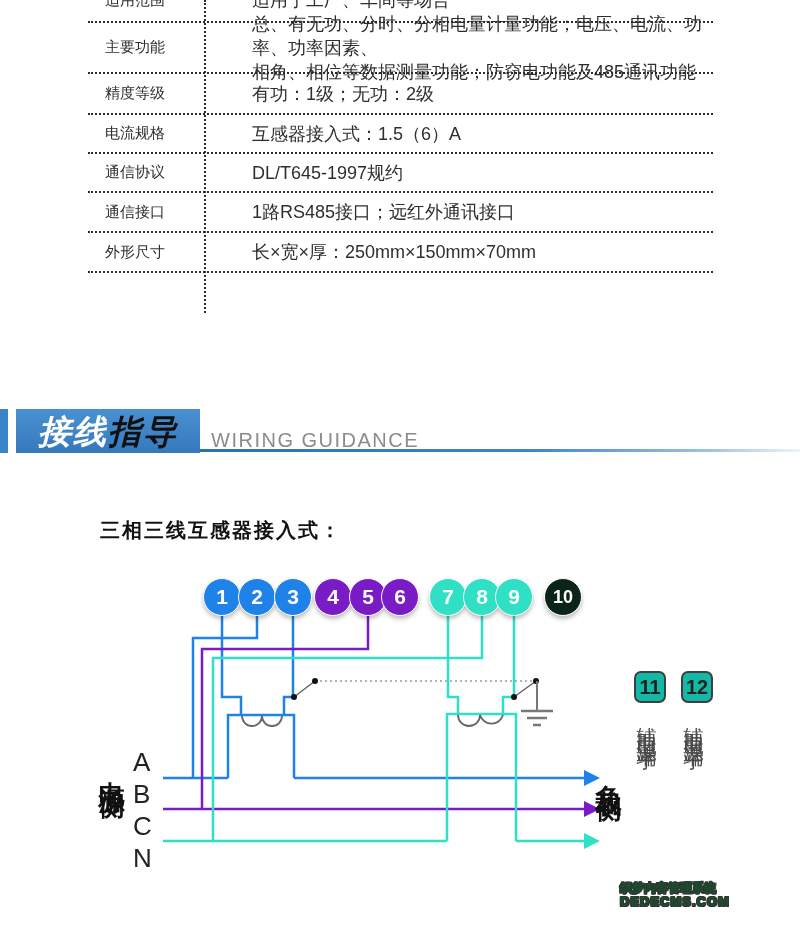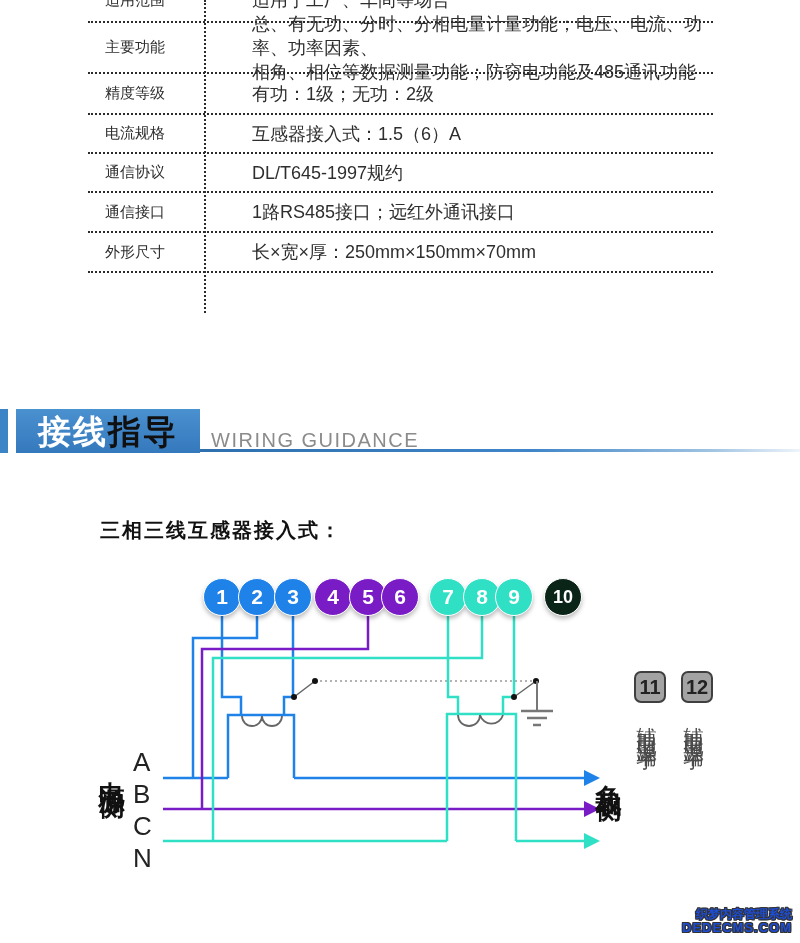--- a/index.html
+++ b/index.html
@@ -19,21 +19,21 @@
   .h23{height:23px;} .h51{height:51px;} .h41{height:41px;} .h40{height:40px;} .h39{height:39px;}
   .clipped{overflow:hidden;align-items:flex-start;}
   .clipped .t-label,.clipped .t-value{line-height:40px;margin-top:-20px;white-space:nowrap;}
   #table-divider{left:204px;top:0;height:313px;width:0;border-left:2px dotted #2b2b2b;}
 
   
   #hdr-strip{left:0;top:409px;width:8px;height:44px;background:#3b84c6;}
   #hdr-block{left:16px;top:409px;width:184px;height:44px;
     background:linear-gradient(180deg,#4a91d0 0%,#3579bd 100%);
     display:flex;align-items:center;justify-content:center;
-    font-size:33px;font-weight:bold;letter-spacing:2px;line-height:1;}
+    font-size:33px;font-weight:bold;letter-spacing:2px;line-height:1;font-style:italic;}
   #hdr-block .zh1{color:#ffffff;}
   #hdr-block .zh2{color:#101010;}
   #hdr-en{left:211px;top:429px;font-size:20px;color:#8b8b8b;letter-spacing:1.5px;}
   #hdr-line{left:200px;top:449px;width:600px;height:3px;
     background:linear-gradient(90deg,#2e70ae 0%,#3f85c8 55%,#9fc3e2 85%,#eef4fa 100%);}
 
   
   #diagram-heading{left:100px;top:517px;font-size:20px;font-weight:bold;color:#111;letter-spacing:2px;}
   #wiring-svg{left:0;top:0;pointer-events:none;}
   .wire{fill:none;stroke-width:2.5px;}
@@ -42,29 +42,29 @@
   .term-num{fill:#ffffff;font-weight:bold;font-size:21px;text-anchor:middle;}
   .term-num-sm{fill:#ffffff;font-weight:bold;font-size:18px;text-anchor:middle;}
 
   .vtext{position:absolute;writing-mode:vertical-rl;text-orientation:upright;line-height:1;}
   #source-label{left:99px;top:761px;font-size:26px;font-weight:bold;color:#111;letter-spacing:6px;}
   #load-label{left:596px;top:764px;font-size:26px;font-weight:bold;color:#111;letter-spacing:6px;}
   .phase{position:absolute;left:133px;font-size:26px;color:#222;}
   #phase-a{top:747px;} #phase-b{top:779px;} #phase-c{top:811px;} #phase-n{top:843px;}
 
   .aux-box{position:absolute;top:671px;width:32px;height:32px;box-sizing:border-box;
-    border:2px solid #3f3f3f;border-radius:7px;background:#a3a3a3;
+    border:2px solid #3f3f3f;border-radius:7px;background:#14b8a6;
     display:flex;align-items:center;justify-content:center;
     font-size:20px;font-weight:bold;color:#222;}
   #aux1-box{left:634px;} #aux2-box{left:681px;}
   .aux-label{font-size:20px;color:#4a4a4a;letter-spacing:5px;top:711px;}
   #aux1-label{left:637px;} #aux2-label{left:684px;}
 
   
-  #watermark{left:620px;top:908px;width:172px;text-align:right;color:#1d4ed8;line-height:1.1;}
+  #watermark{left:620px;top:882px;width:172px;color:#14532d;line-height:1.1;}
   #watermark .wm1{font-size:12px;font-weight:bold;
     text-shadow:-1px -1px 0 #333,1px -1px 0 #333,-1px 1px 0 #333,1px 1px 0 #333,0 1px 0 #333,0 -1px 0 #333,1px 0 0 #333,-1px 0 0 #333;}
   #watermark .wm2{font-size:13px;font-weight:bold;letter-spacing:1px;
     text-shadow:-1px -1px 0 #333,1px -1px 0 #333,-1px 1px 0 #333,1px 1px 0 #333,0 1px 0 #333,0 -1px 0 #333,1px 0 0 #333,-1px 0 0 #333;}
 </style>
 </head>
 <body>
 
 <div class="abs" id="spec-table">
   <div class="t-row clipped h23">

